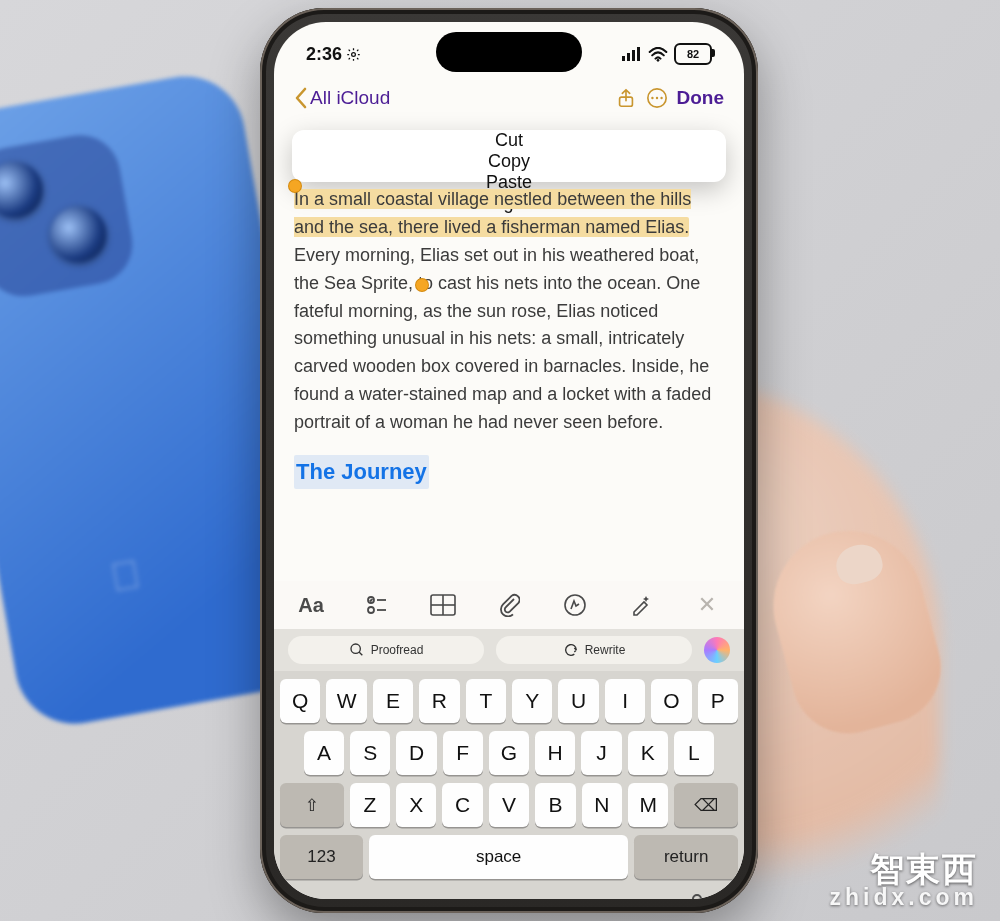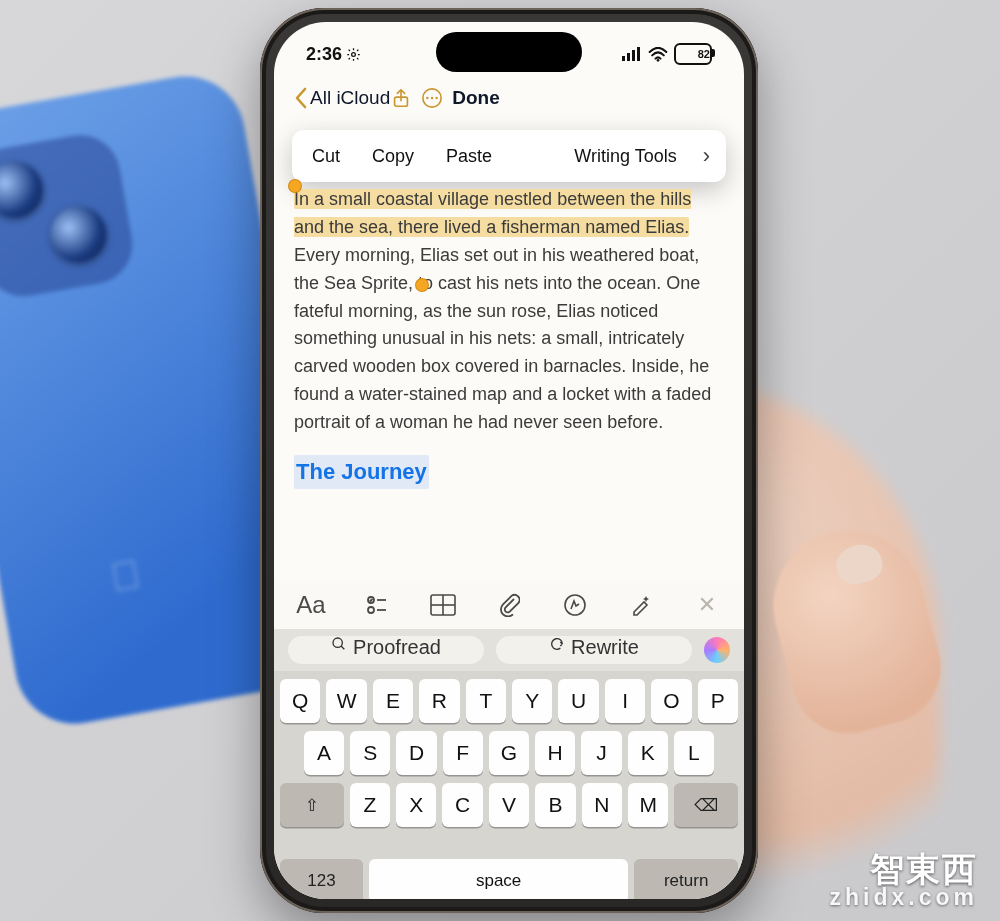--- a/index.html
+++ b/index.html
@@ -22,56 +22,56 @@
   
   .phone{position:absolute;left:260px;top:8px;width:490px;height:905px;padding-left:8px;}
   .frame{position:absolute;inset:0;border-radius:64px;background:linear-gradient(180deg,#3a3836 0%,#2a2826 100%);box-shadow:0 20px 50px rgba(0,0,0,.35),inset 0 0 0 2px #6b625a,inset 0 0 0 6px #1c1a18;}
   .screen{position:absolute;left:14px;right:14px;top:14px;bottom:14px;border-radius:52px;background:#fcfbf8;overflow:hidden;}
   .island{position:absolute;left:50%;top:10px;transform:translateX(-50%);width:146px;height:40px;background:#000;border-radius:22px;}
   
   .status{position:absolute;left:0;right:0;top:12px;height:40px;display:flex;align-items:center;justify-content:space-between;padding:0 32px;color:#111;font-size:18px;font-weight:600;}
   .status .time{display:flex;align-items:center;gap:4px;}
   .status .time svg{width:15px;height:15px;}
   .status .right{display:flex;align-items:center;gap:6px;}
-  .battery{display:flex;align-items:center;border:2px solid #111;border-radius:6px;height:18px;width:34px;position:relative;font-size:11px;justify-content:flex-end;}
+  .battery{display:flex;align-items:center;border:2px solid #111;border-radius:6px;height:18px;width:34px;position:relative;font-size:11px;justify-content:center;}
   .battery::after{content:"";position:absolute;right:-5px;top:4px;width:3px;height:8px;background:#111;border-radius:0 2px 2px 0;}
   
-  .navbar{position:absolute;left:0;right:0;top:52px;height:48px;display:flex;align-items:center;padding:0 20px;color:#0f172a;font-size:19px;}
+  .navbar{position:absolute;left:0;right:0;top:52px;height:48px;display:flex;align-items:center;justify-content:space-between;padding:0 20px;color:#4c1d95;font-size:19px;}
   .back{display:flex;align-items:center;gap:2px;}
   .nav-actions{display:flex;align-items:center;gap:9px;}
   .nav-actions svg{width:22px;height:22px;stroke:#c9962f;fill:none;stroke-width:1.8;}
   
   .content{position:absolute;left:0;right:0;top:102px;bottom:318px;padding:0 20px;color:#3b3b3b;font-size:18px;line-height:1.55;}
   .para{position:relative;}
   .hl{background:linear-gradient(0deg,#f5dca1 0%,#f5dca1 100%);border-radius:2px;}
   .sel-handle{position:absolute;width:12px;height:12px;background:#f5a623;border-radius:50%;box-shadow:0 0 0 1px #d48a0e;}
   .h-start{left:-5px;top:-6px;}
   .h-end{left:122px;top:93px;}
   .h2{color:#1473e6;font-size:22px;font-weight:700;margin:18px 0 6px 0;background:rgba(60,130,230,.14);display:inline-block;padding:0 2px;border-radius:2px;}
   
-  .popover{position:absolute;left:18px;right:18px;top:108px;height:52px;background:#fff;border-radius:12px;box-shadow:0 8px 26px rgba(0,0,0,.22);display:flex;align-items:center;padding:0 4px;color:#111;font-size:18px;}
+  .popover{position:absolute;left:18px;right:18px;top:108px;height:52px;background:#fff;border-radius:12px;box-shadow:0 8px 26px rgba(0,0,0,.22);display:flex;align-items:center;padding:0 4px;color:#111;font-size:18px;flex-direction:column;}
   .popover .mi{padding:0 16px;height:100%;display:flex;align-items:center;white-space:nowrap;}
   .popover .spacer{flex:1;}
   .popover .chev{font-size:22px;color:#444;padding-right:12px;padding-left:10px;}
   
   .tbar{position:absolute;left:0;right:0;bottom:270px;height:48px;display:flex;align-items:center;justify-content:space-between;padding:0 22px;color:#4a4a4a;background:#fbf9f6;}
   .tbar .ti{width:30px;height:30px;display:flex;align-items:center;justify-content:center;}
   .tbar .close{color:#b8b4ae;font-size:22px;}
   
   .wt{position:absolute;left:0;right:0;bottom:228px;height:42px;background:#e3e1dc;display:flex;align-items:center;gap:12px;padding:0 14px;}
-  .wt .pill{flex:1;height:28px;background:#f3f1ec;border-radius:16px;display:flex;align-items:flex-start;justify-content:center;gap:6px;font-size:20px;color:#333;}
+  .wt .pill{flex:1;height:28px;background:#f3f1ec;border-radius:16px;display:flex;align-items:center;justify-content:center;gap:6px;font-size:12px;color:#333;}
   .wt .ai{width:26px;height:26px;border-radius:50%;background:conic-gradient(#ff7ab6,#ffb26b,#6bd0ff,#a97bff,#ff7ab6);}
   
   .kb{position:absolute;left:0;right:0;bottom:0;height:228px;background:#d7d5d0;padding:8px 6px 0 6px;box-sizing:border-box;}
   .krow{display:flex;gap:6px;margin-bottom:8px;}
   .key{flex:1;height:44px;background:#fefefe;border-radius:6px;box-shadow:0 1.5px 0 rgba(0,0,0,.3);display:flex;align-items:center;justify-content:center;font-size:21px;color:#111;}
   .krow.r2{padding:0 24px;}
   .key.fn{background:#bdb9b2;color:#222;font-size:17px;flex:1.4;}
   .key.space{flex:5;}
-  .krow.bottom .key{height:44px;margin-top:24px;}
+  .krow.bottom .key{height:44px;}
   .kbrow4{display:flex;align-items:center;justify-content:space-between;padding:6px 30px 0 30px;color:#4d4d4d;}
   .kbrow4 span{font-size:26px;}
 </style>
 </head>
 <body>
 
 <div class="scene">
   <div class="blue-phone">
     <div class="cam"></div>
     <div class="lens l1"></div>
@@ -147,21 +147,21 @@
       <div style="height:62px"></div>
       <div class="para">
         <div class="sel-handle h-start"></div>
         <div class="sel-handle h-end"></div>
         <span class="hl">In a small coastal village nestled between the hills and the sea, there lived a fisherman named Elias.</span><span> Every morning, Elias set out in his weathered boat, the Sea Sprite, to cast his nets into the ocean. One fateful morning, as the sun rose, Elias noticed something unusual in his nets: a small, intricately carved wooden box covered in barnacles. Inside, he found a water-stained map and a locket with a faded portrait of a woman he had never seen before.</span>
       </div>
       <div class="h2">The Journey</div>
     </div>
 
     <div class="tbar">
-      <span class="ti" style="font-size:24px;font-weight:400;">Aa</span>
+      <span class="ti" style="font-size:20px;font-weight:700;">Aa</span>
       <span class="ti">
           <svg width="24" height="24" viewBox="0 0 24 24" fill="none" stroke="#4a4a4a" stroke-width="1.8">
             <circle cx="6" cy="7" r="3"></circle>
             <path d="M4.8 7l1 1 1.6-2"></path>
             <line x1="12" y1="7" x2="21" y2="7"></line>
             <circle cx="6" cy="17" r="3"></circle>
             <line x1="12" y1="17" x2="21" y2="17"></line>
           </svg>
         </span>
       <span class="ti">

